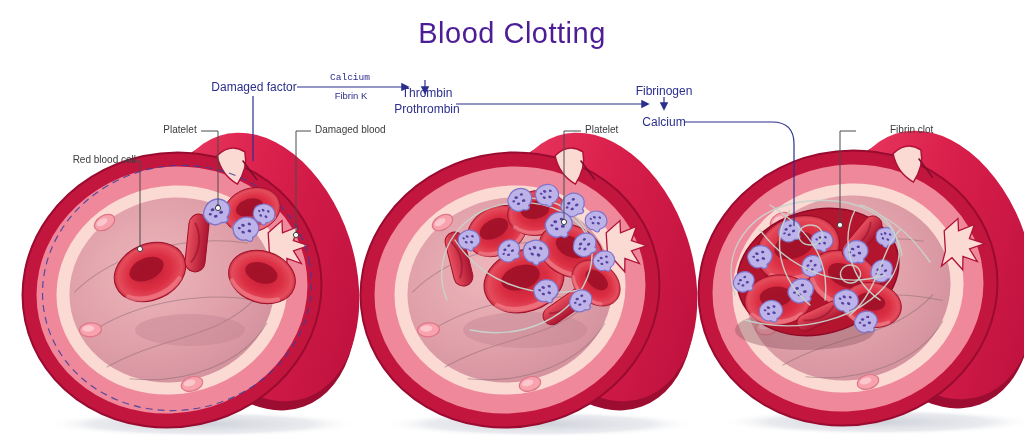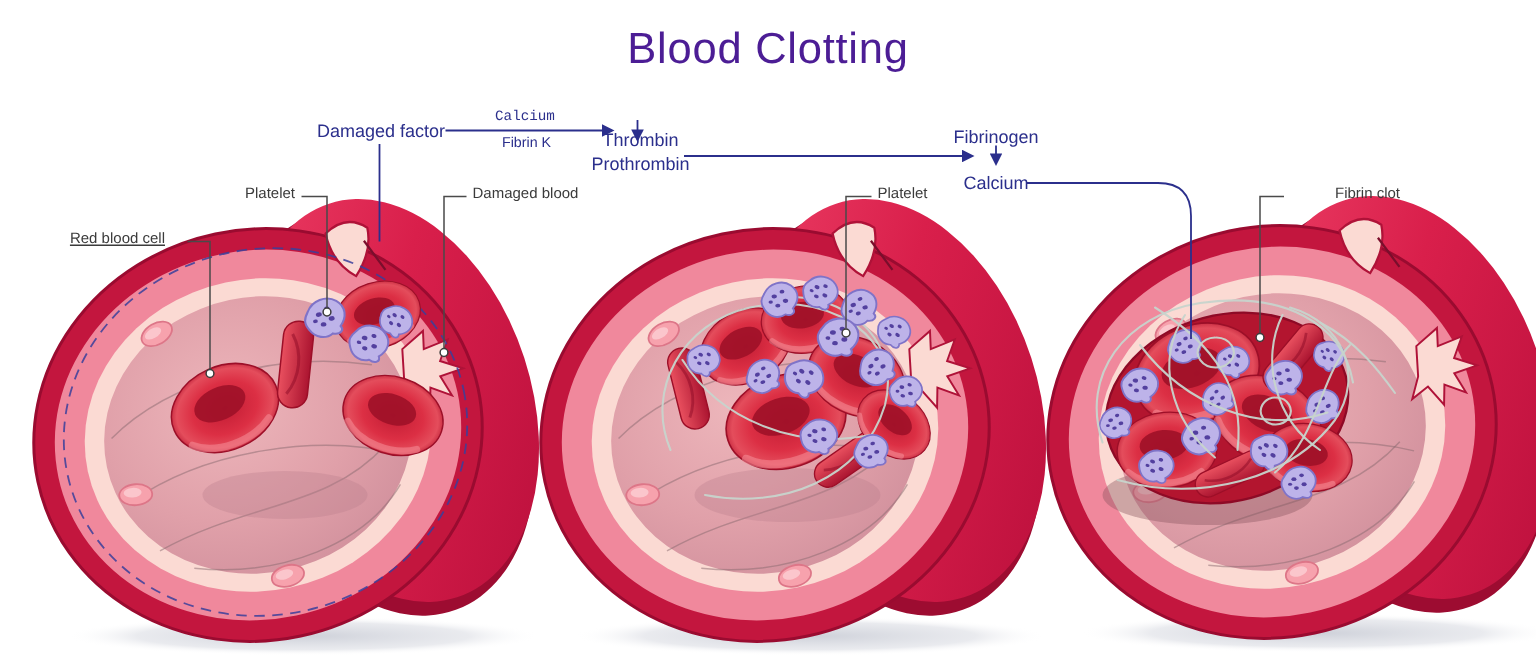--- a/index.html
+++ b/index.html
@@ -208,18 +208,18 @@
   <div class="title">Blood Clotting</div>
 
   <span class="flow center" style="left:254px;top:80px;">Damaged factor</span>
   <span class="flow center small" style="left:350px;top:72px;font-family:Liberation Mono, monospace;">Calcium</span>
   <span class="flow center small" style="left:351px;top:90px;">Fibrin K</span>
   <span class="flow center" style="left:427px;top:66px;margin-top:36px;">Prothrombin</span>
   <span class="flow center" style="left:427px;top:86px;">Thrombin</span>
   <span class="flow center" style="left:664px;top:84px;">Fibrinogen</span>
   <span class="flow center" style="left:664px;top:115px;">Calcium</span>
 
-  <span class="lbl right" style="left:110px;top:154px;text-decoration:underline;">Red blood cell</span>
+  <span class="lbl right" style="left:136px;top:154px;">Red blood cell</span>
   <span class="lbl center" style="left:180px;top:124px;">Platelet</span>
   <span class="lbl" style="left:315px;top:124px;">Damaged blood</span>
   <span class="lbl" style="left:585px;top:124px;">Platelet</span>
   <span class="lbl" style="left:860px;top:124px;margin-left:30px;">Fibrin clot</span>
 </div>
 
 </body></html>

